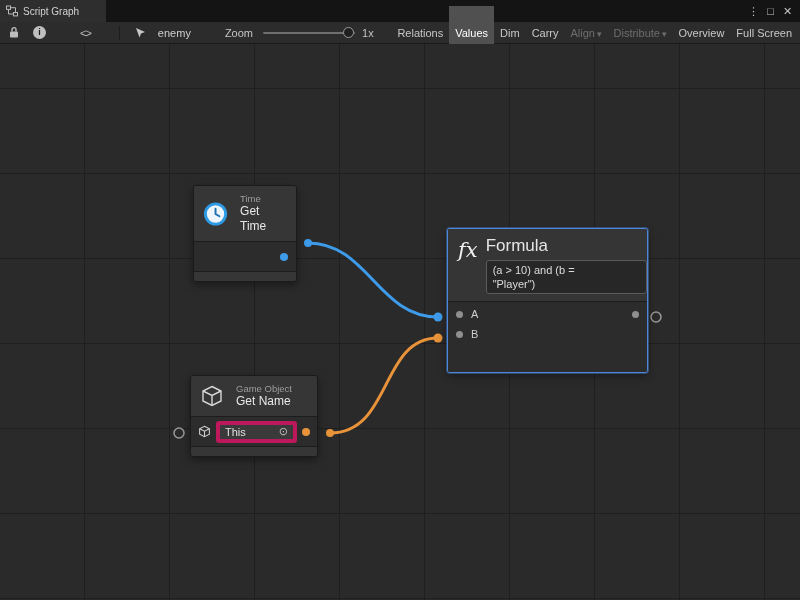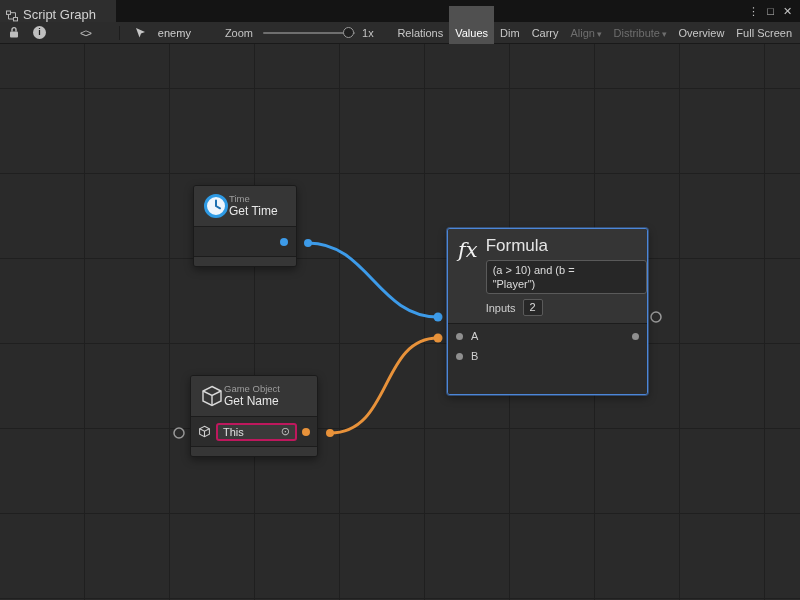--- a/index.html
+++ b/index.html
@@ -7,22 +7,22 @@
     width:800px;height:600px;overflow:hidden;position:relative;
     background:#292929;font-family:"Liberation Sans",sans-serif;
     -webkit-font-smoothing:antialiased;user-select:none;
   }
   
   .titlebar{
     position:absolute;top:0;left:0;width:800px;height:22px;
     background:#141414;display:flex;align-items:center;
   }
   .tab{
-    height:22px;display:flex;align-items:flex-end;gap:5px;
-    padding:0 20px 0 6px;background:#2e2e2e;color:#d2d2d2;font-size:13px;
+    height:22px;display:flex;align-items:center;gap:5px;
+    padding:0 27px 0 6px;background:#2e2e2e;color:#d2d2d2;font-size:10px;
   }
   .win-controls{margin-left:auto;display:flex;align-items:center;padding-right:4px;color:#c4c4c4;}
   .wc{width:17px;text-align:center;font-size:11px;line-height:22px;cursor:default;}
   
   .toolbar{
     position:absolute;top:22px;left:0;width:800px;height:22px;
     background:#2c2c2c;border-bottom:1px solid #191919;
     display:flex;align-items:center;font-size:11px;color:#c8c8c8;box-sizing:border-box;
   }
   .tb-icon{display:flex;align-items:center;justify-content:center;height:22px;}
@@ -53,21 +53,21 @@
       linear-gradient(to bottom,#1f1f1f 1px,transparent 1px);
     background-size:85px 85px;
     background-position:84px 44px;
   }
   .wires{position:absolute;top:0;left:0;pointer-events:none;}
   
   .node{
     position:absolute;border:1px solid #1a1a1a;border-radius:3px;background:#2c2c2c;
     box-shadow:0 3px 8px rgba(0,0,0,.4);box-sizing:border-box;
   }
-  .node-header{background:#363636;display:flex;align-items:center;gap:0;
+  .node-header{background:#363636;display:flex;align-items:center;gap:12px;
                padding:7px 9px;border-radius:2px 2px 0 0;}
   .node-cat{font-size:9.5px;color:#9d9d9d;line-height:1.2;}
   .node-title{font-size:12px;color:#e8e8e8;line-height:1.25;}
   .node-footer{height:9px;background:#363636;border-top:1px solid #1c1c1c;border-radius:0 0 2px 2px;}
   .port-dot{width:8px;height:8px;border-radius:50%;flex:none;}
   .dot-blue{background:#3d9be9;}
   .dot-orange{background:#e8923a;}
   .dot-gray{width:7px;height:7px;background:#8f8f8f;}
   
   .node-gettime{left:193px;top:141px;width:104px;}
@@ -87,21 +87,21 @@
                 padding:0 6px;font-size:11px;color:#dcdcdc;line-height:15px;}
   .formula-ports{background:#2c2c2c;border-top:1px solid #1c1c1c;padding:2px 8px;}
   .port-row{display:flex;align-items:center;gap:8px;height:20px;font-size:11px;color:#cfcfcf;}
   .port-spacer{flex:1;}
   .formula-bottom{height:26px;background:#2c2c2c;border-radius:0 0 2px 2px;}
   
   .node-getname{left:190px;top:331px;width:128px;}
   .node-getname .node-body{height:30px;background:#2c2c2c;border-top:1px solid #1c1c1c;
       display:flex;align-items:center;gap:5px;padding:0 7px;box-sizing:border-box;}
   .obj-dropdown{flex:1;display:flex;align-items:flex-start;justify-content:space-between;
-      background:#3a3a3a;border:2px solid #be185d;border-radius:3px;
+      background:#3a3a3a;border:4px solid #be185d;border-radius:3px;
       padding:1px 5px;font-size:11px;color:#e0e0e0;min-width:0;}
   .target-icon{color:#c0c0c0;font-size:11px;line-height:1;}
 </style>
 </head>
 <body>
 
 <div class="titlebar">
   <div class="tab">
     <svg width="12" height="12" viewBox="0 0 12 12">
       <rect x="0.5" y="1" width="4" height="3.4" fill="none" stroke="#b8b8b8"></rect>
@@ -188,24 +188,20 @@
 
   <div class="node node-formula">
     <div class="formula-header">
       <span class="fx">fx</span>
       <div class="formula-main">
         <div class="formula-title">Formula</div>
         <div class="formula-field">
           <div>(a &gt; 10) and (b =</div>
           <div>"Player")</div>
         </div>
-        <div class="inputs-row">
-          <span>Inputs</span>
-          <span class="inputs-count">2</span>
-        </div>
       </div>
     </div>
     <div class="formula-ports">
       <div class="port-row">
         <span class="port-dot dot-gray"></span>
         <span>A</span>
         <span class="port-spacer"></span>
         <span class="port-dot dot-gray"></span>
       </div>
       <div class="port-row">

